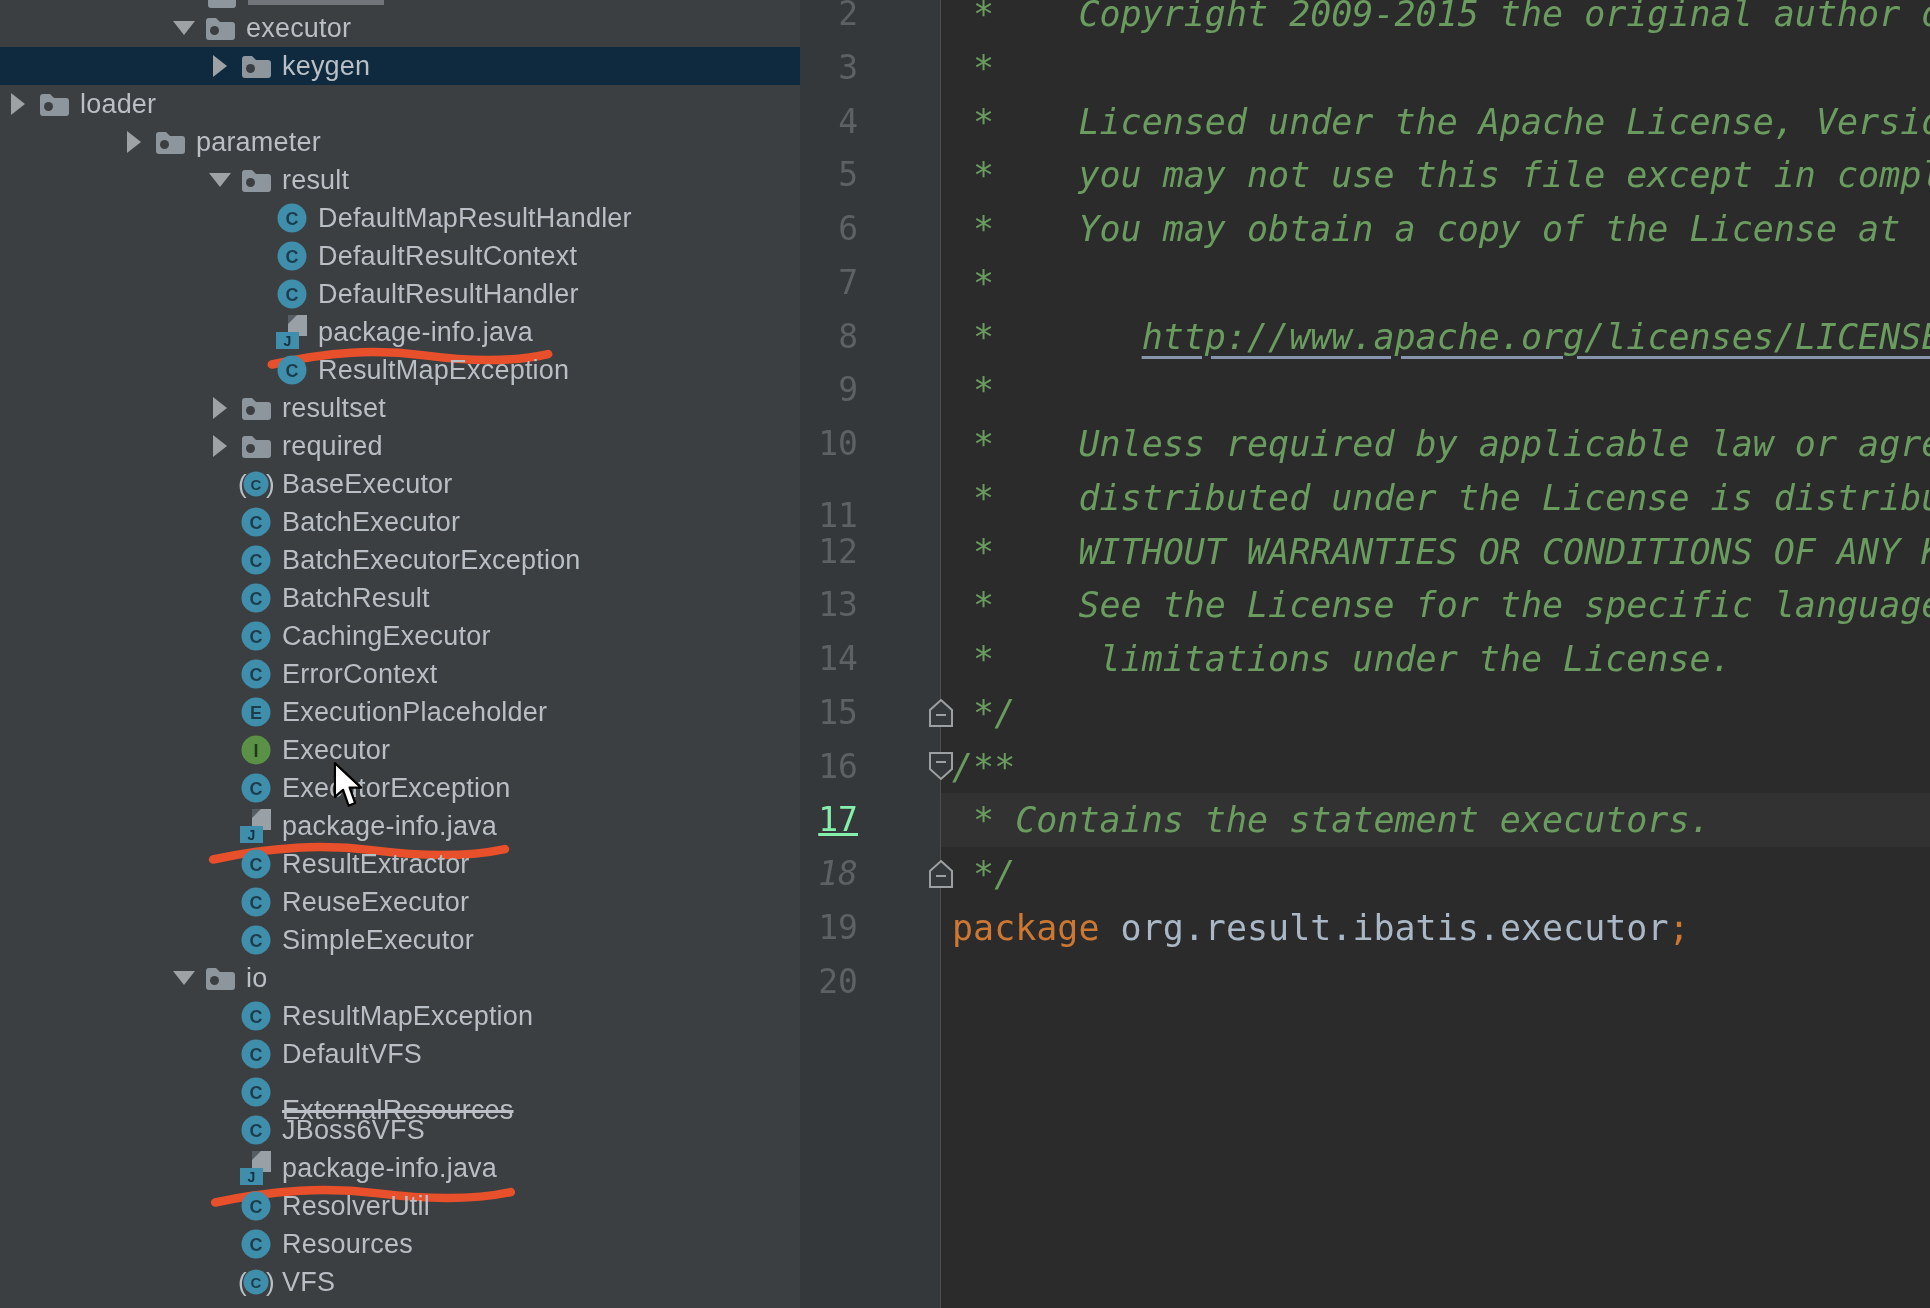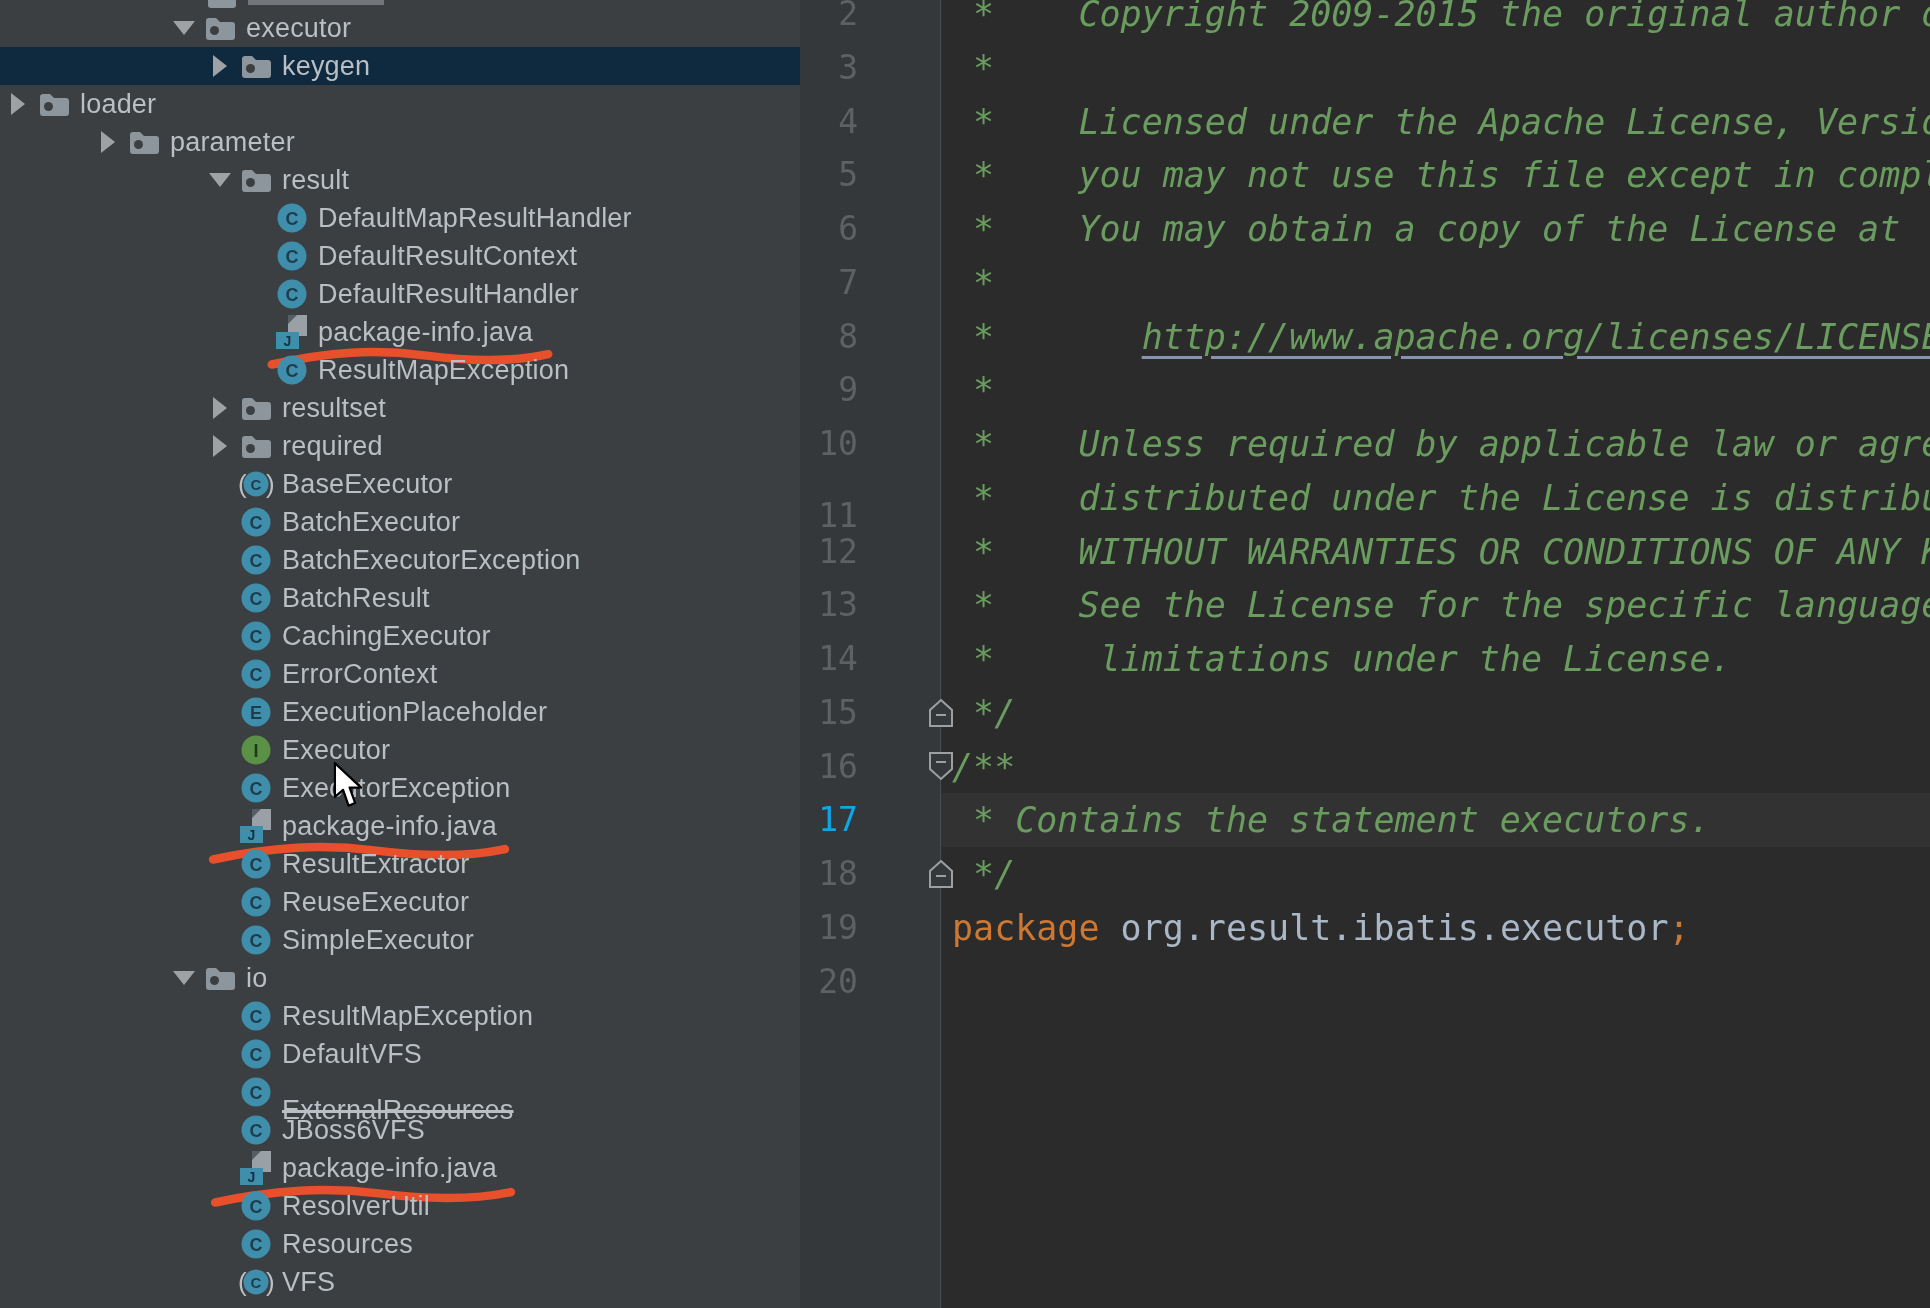--- a/index.html
+++ b/index.html
@@ -34,21 +34,21 @@
   .frag{position:absolute;top:0;}
   
   #gutter{
     position:absolute;left:800px;top:0;width:140px;height:1308px;
     background:#35383a;border-right:1px solid #4b4e50;overflow:visible;z-index:2;
   }
   .lnum{
     position:absolute;left:0;width:58px;text-align:right;height:54px;line-height:54px;
     font-family:"DejaVu Sans Mono",monospace;font-size:33px;color:#5d6164;
   }
-  .lnum.active{color:#0ea5e9;}
+  .lnum.active{color:#86efac;text-decoration:underline;}
   .fold-marker{position:absolute;left:128px;width:26px;height:30px;z-index:3;}
   
   #code{
     position:absolute;left:941px;top:0;width:989px;height:1308px;
     background:#2b2b2b;overflow:hidden;z-index:1;
   }
   #current-line{
     position:absolute;left:0;width:100%;height:54px;background:#323232;z-index:0;
   }
   .code-line{
@@ -102,21 +102,21 @@
         <span class="tw-arrow collapsed"></span>
       </span>
       <span class="node-icon">
         <svg width="34" height="32" viewBox="0 0 34 32">
           <path d="M3 9 Q3 6 6 6 L13 6 L17 10 L29 10 Q32 10 32 13 L32 25 Q32 28 29 28 L6 28 Q3 28 3 25 Z" fill="#8d969c"></path>
          <circle cx="11.5" cy="18.5" r="4.5" fill="#3c3f41"></circle>
         </svg>
       </span>
       <span class="tree-label">loader</span>
     </div>
-    <div class="tree-row" style="top: 123px; padding-left: 90px;">
+    <div class="tree-row" style="top: 123px; padding-left: 116px;">
       <span class="arrow-slot">
         <span class="tw-arrow collapsed"></span>
       </span>
       <span class="node-icon">
         <svg width="34" height="32" viewBox="0 0 34 32">
           <path d="M3 9 Q3 6 6 6 L13 6 L17 10 L29 10 Q32 10 32 13 L32 25 Q32 28 29 28 L6 28 Q3 28 3 25 Z" fill="#8d969c"></path>
          <circle cx="11.5" cy="18.5" r="4.5" fill="#3c3f41"></circle>
         </svg>
       </span>
       <span class="tree-label">parameter</span>
@@ -460,21 +460,21 @@
     <div class="lnum" style="top: 309.6px;">8</div>
     <div class="lnum" style="top: 363.35px;">9</div>
     <div class="lnum" style="top: 417.1px;">10</div>
     <div class="lnum" style="top: 470.85px; margin-top: 18px;">11</div>
     <div class="lnum" style="top: 524.6px;">12</div>
     <div class="lnum" style="top: 578.35px;">13</div>
     <div class="lnum" style="top: 632.1px;">14</div>
     <div class="lnum" style="top: 685.85px;">15</div>
     <div class="lnum" style="top: 739.6px;">16</div>
     <div class="lnum active" style="top: 793.35px;">17</div>
-    <div class="lnum" style="top: 847.1px;">18</div>
+    <div class="lnum" style="top: 847.1px; font-style: italic;">18</div>
     <div class="lnum" style="top: 900.85px;">19</div>
     <div class="lnum" style="top: 954.6px;">20</div>
     <div class="fold-marker" style="top: 697.725px;"><svg width="26" height="30" viewBox="0 0 26 30">
         <path d="M13 2 L24 12 L24 28 L2 28 L2 12 Z" fill="#35383a" stroke="#9da0a2" stroke-width="2"></path>
         <line x1="8" y1="17" x2="18" y2="17" stroke="#9da0a2" stroke-width="2"></line>
       </svg></div>
     <div class="fold-marker" style="top: 751.475px;"><svg width="26" height="30" viewBox="0 0 26 30">
         <path d="M2 2 L24 2 L24 18 L13 28 L2 18 Z" fill="#35383a" stroke="#9da0a2" stroke-width="2"></path>
         <line x1="8" y1="11" x2="18" y2="11" stroke="#9da0a2" stroke-width="2"></line>
       </svg></div>

